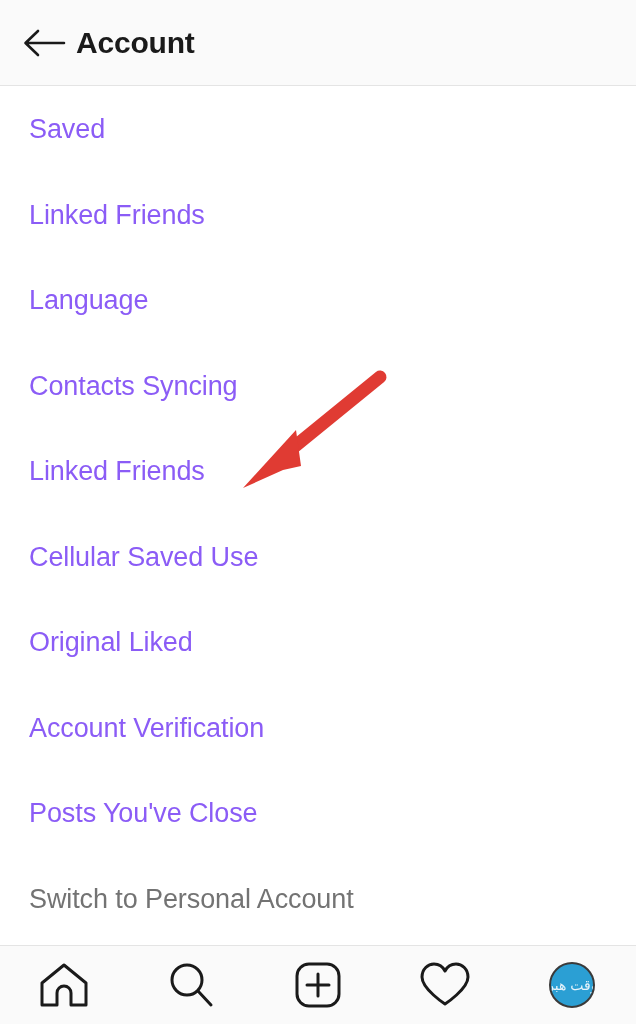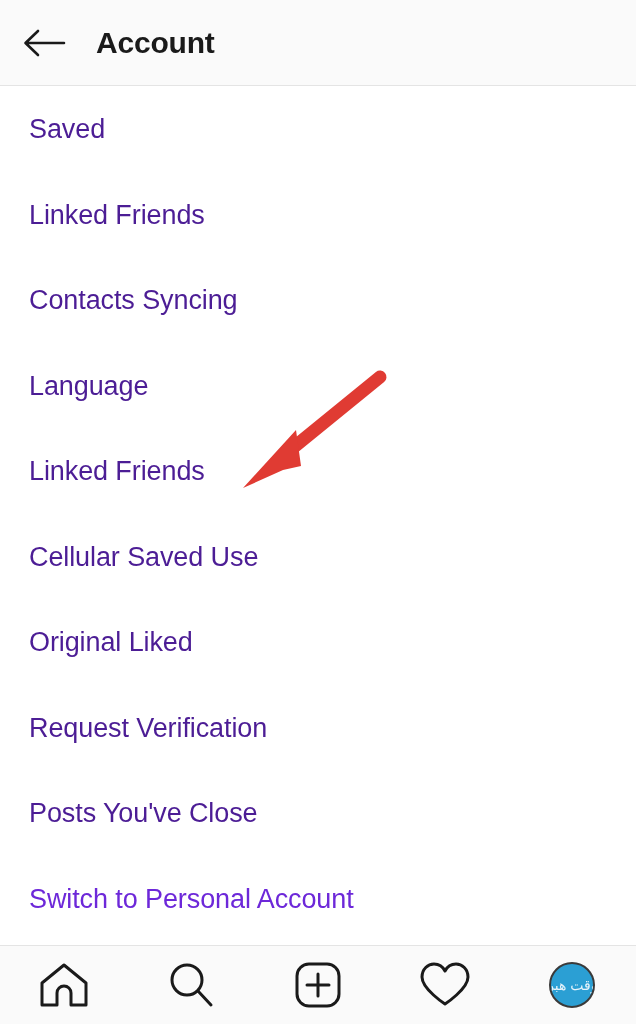--- a/index.html
+++ b/index.html
@@ -33,47 +33,46 @@
     margin-left: 12px;
     display: flex;
     align-items: center;
     justify-content: center;
     cursor: pointer;
   }
   .header-title {
     font-size: 30px;
     font-weight: bold;
     color: #1a1a1a;
-    margin-left: 20px;
     letter-spacing: -0.2px;
   }
 
   
   .list {
     position: absolute;
     top: 87px;
     left: 0;
     width: 636px;
   }
   .list-row {
     height: 85.5px;
     display: flex;
     align-items: center;
     padding-left: 29px;
     box-sizing: border-box;
     cursor: pointer;
   }
   .row-label {
     font-size: 27px;
-    color: #4c1d95;
+    color: #8b5cf6;
     letter-spacing: -0.1px;
     white-space: nowrap;
   }
   .row-label.link {
-    color: #6d28d9;
+    color: #737373;
   }
 
   
   .annotation {
     position: absolute;
     top: 0; left: 0;
     width: 636px;
     height: 1024px;
     pointer-events: none;
   }
@@ -133,36 +132,36 @@
 </div>
 
 <div class="list">
   <div class="list-row">
     <span class="row-label">Saved</span>
   </div>
   <div class="list-row">
     <span class="row-label">Linked Friends</span>
   </div>
   <div class="list-row">
+    <span class="row-label">Language</span>
+  </div>
+  <div class="list-row">
     <span class="row-label">Contacts Syncing</span>
   </div>
   <div class="list-row">
-    <span class="row-label">Language</span>
-  </div>
-  <div class="list-row">
     <span class="row-label">Linked Friends</span>
   </div>
   <div class="list-row">
     <span class="row-label">Cellular Saved Use</span>
   </div>
   <div class="list-row">
     <span class="row-label">Original Liked</span>
   </div>
   <div class="list-row">
-    <span class="row-label">Request Verification</span>
+    <span class="row-label">Account Verification</span>
   </div>
   <div class="list-row">
     <span class="row-label">Posts You've Close</span>
   </div>
   <div class="list-row">
     <span class="row-label link">Switch to Personal Account</span>
   </div>
 </div>
 
 <svg class="annotation" viewBox="0 0 636 1024">

